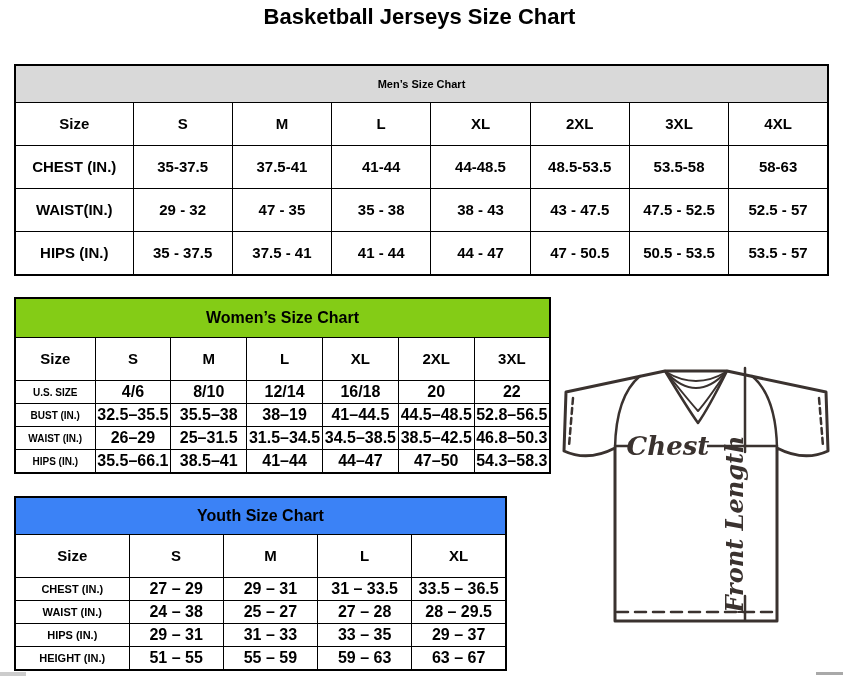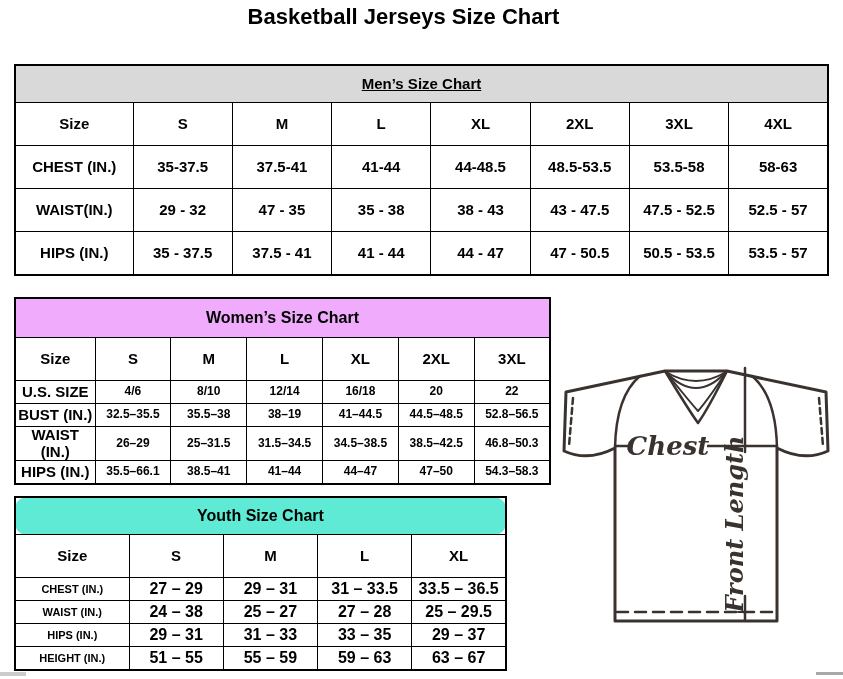--- a/index.html
+++ b/index.html
@@ -2,44 +2,44 @@
 <html><head>
 <meta charset="utf-8">
 <style>
   html,body{margin:0;padding:0;}
   body{
     width:843px;height:679px;position:relative;background:#ffffff;
     font-family:"Liberation Sans",sans-serif;overflow:hidden;color:#000;
   }
   h1.page-title{
     position:absolute;top:4px;left:0;width:807px;margin:0;
-    text-align:center;font-size:22px;font-weight:bold;letter-spacing:0px;
+    text-align:center;font-size:22px;font-weight:bold;letter-spacing:0px;padding-left:16px;
   }
   section.tbl{position:absolute;}
   section.mens  {left:14px;top:64px; width:815px;}
   section.womens{left:14px;top:297px;width:537px;}
   section.youth {left:14px;top:496px;width:493px;}
   table.grid{
     border-collapse:collapse;width:100%;table-layout:fixed;
     border:2px solid #000;
   }
   table.grid th, table.grid td{
     border:1px solid #000;text-align:center;vertical-align:middle;
     padding:0;font-weight:bold;line-height:1.1;
   }
   tr.band th{font-size:16px;}
-  .mens   tr.band th{height:36px;font-size:15px;text-decoration:underline;}
+  .mens   tr.band th{height:36px;font-size:11px;}
   .womens tr.band th{height:38px;}
   .youth  tr.band th{height:36px;}
   .mens   tr.cols th{height:42px;font-size:15px;}
   .womens tr.cols th{height:42px;font-size:15px;}
   .youth  tr.cols th{height:42px;font-size:15px;}
   .mens   tr.datarow th, .mens   tr.datarow td{height:42px;font-size:15px;}
-  .womens tr.datarow th, .womens tr.datarow td{height:22px;font-size:12px;}
-  .womens tr.datarow th{font-size:15px;}
+  .womens tr.datarow th, .womens tr.datarow td{height:22px;font-size:16px;}
+  .womens tr.datarow th{font-size:10px;}
   .youth  tr.datarow th, .youth  tr.datarow td{height:22px;font-size:16px;}
   .youth  tr.datarow th{font-size:11px;}
   .jersey{position:absolute;left:560px;top:356px;width:276px;height:272px;}
   .frag{position:absolute;}
   .frag-left {left:0;top:672px;width:26px;height:4px;background:#cccccc;}
   .frag-right{left:816px;top:672px;width:27px;height:3px;background:#a9a9a9;}
 </style>
 </head>
 <body>
 
@@ -110,21 +110,21 @@
         <col style="width: 80px;">
         <col>
         <col>
         <col>
         <col>
         <col>
         <col>
       </colgroup>
       <tbody>
         <tr class="band">
-          <th colspan="7" style="background: #f0abfc;">Women’s Size Chart</th>
+          <th colspan="7" style="background: #84cc16;">Women’s Size Chart</th>
         </tr>
         <tr class="cols">
           <th>Size</th>
           <th>S</th>
           <th>M</th>
           <th>L</th>
           <th>XL</th>
           <th>2XL</th>
           <th>3XL</th>
         </tr>
@@ -171,42 +171,42 @@
     <table class="grid" style="border-color: rgb(0, 0, 0);">
       <colgroup>
         <col style="width: 114px;">
         <col>
         <col>
         <col>
         <col>
       </colgroup>
       <tbody>
         <tr class="band">
-          <th colspan="5" style="background: #5eead4; border-radius: 12px;">Youth Size Chart</th>
+          <th colspan="5" style="background: #3b82f6;">Youth Size Chart</th>
         </tr>
         <tr class="cols">
           <th>Size</th>
           <th>S</th>
           <th>M</th>
           <th>L</th>
           <th>XL</th>
         </tr>
         <tr class="datarow">
           <th>CHEST (IN.)</th>
           <td>27 – 29</td>
           <td>29 – 31</td>
           <td>31 – 33.5</td>
           <td>33.5 – 36.5</td>
         </tr>
         <tr class="datarow">
           <th>WAIST (IN.)</th>
           <td>24 – 38</td>
           <td>25 – 27</td>
           <td>27 – 28</td>
-          <td>25 – 29.5</td>
+          <td>28 – 29.5</td>
         </tr>
         <tr class="datarow">
           <th>HIPS (IN.)</th>
           <td>29 – 31</td>
           <td>31 – 33</td>
           <td>33 – 35</td>
           <td>29 – 37</td>
         </tr>
         <tr class="datarow">
           <th>HEIGHT (IN.)</th>

